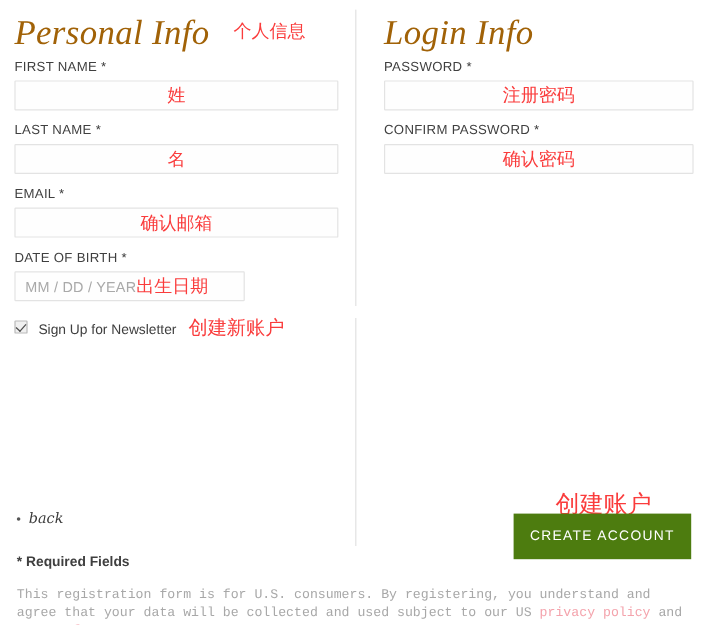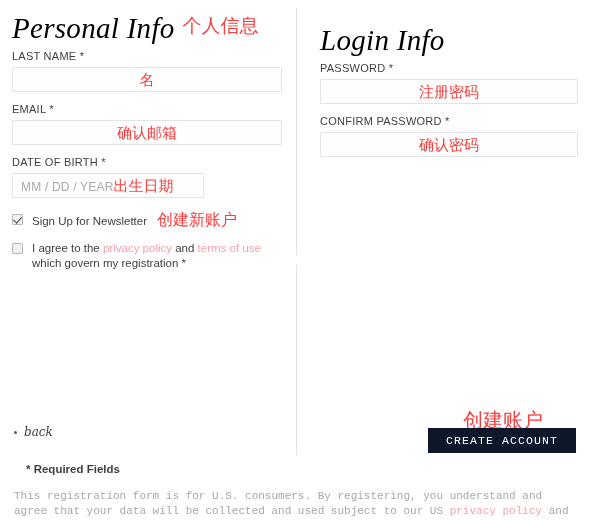--- a/index.html
+++ b/index.html
@@ -17,44 +17,44 @@
     position: absolute;
     left: 296px;
     width: 1px;
     background: #e2e2e2;
   }
   .divider.top    { top: 8px;   height: 247px; }
   .divider.bottom { top: 265px; height: 190px; }
 
   
   .col-left  { position: absolute; left: 12px;  top: 0; width: 270px; }
-  .col-right { position: absolute; left: 320px; top: 12px; width: 258px; }
+  .col-right { position: absolute; left: 320px; top: 0; width: 258px; }
 
   
   .sec-head {
     position: relative;
     height: 50px;
     padding-top: 12px;
     white-space: nowrap;
   }
   .sec-title {
     font-family: "Liberation Serif", "DejaVu Serif", serif;
     font-style: italic;
     font-size: 29px;
-    color: #000000;
+    color: #a16207;
     letter-spacing: .3px;
     text-align: right;
   }
   .cn-note {
     color: #fa3c3c;
     font-family: "DejaVu Sans", sans-serif;
     font-size: 15px;
     white-space: nowrap;
   }
-  .sec-head .cn-note { margin-left: 8px; vertical-align: 6px; font-size: 19px; }
+  .sec-head .cn-note { margin-left: 20px; vertical-align: 6px; font-size: 15px; }
 
   
   .field { margin-bottom: 11px; position: relative; }
   .flabel {
     display: block;
     font-size: 11px;
     color: #3f3f3f;
     letter-spacing: .25px;
     margin-bottom: 4px;
     line-height: 13px;
@@ -153,35 +153,35 @@
     position: absolute;
     left: 463px; top: 407px;
     color: #fa3c3c;
     font-family: Liberation Sans, sans-serif;
     font-size: 20px;
     white-space: nowrap;
   }
   .cta-btn {
     position: absolute;
     left: 428px; top: 428px;
-    width: 148px; height: 25px;
-    background: #0f172a;
+    width: 148px; height: 38px;
+    background: #4d7c0f;
     border: none;
     color: #ffffff;
     font-size: 11.5px;
     letter-spacing: 1.1px;
-    font-family: Liberation Mono, monospace;
+    font-family: Liberation Sans, sans-serif;
     cursor: pointer;
     padding: 0;
   }
 
   
   .req {
     position: absolute;
-    left: 26px; top: 463px;
+    left: 14px; top: 463px;
     font-size: 11.5px;
     color: #3f3f3f;
     font-weight: bold;
   }
   .legal {
     position: absolute;
     left: 14px; top: 489px;
     width: 560px;
     font-size: 11px;
     color: #a8a8a8;
@@ -197,20 +197,26 @@
 
   <div class="divider top"></div>
   <div class="divider bottom"></div>
 
   <div class="col-left">
 
     <div class="sec-head">
       <span class="sec-title">Personal Info</span><span class="cn-note">个人信息</span>
     </div>
 
+    <div class="field">
+      <span class="flabel">FIRST NAME *</span>
+      <div class="inp">
+        <span class="inp-val">姓</span>
+      </div>
+    </div>
 
     <div class="field">
       <span class="flabel">LAST NAME *</span>
       <div class="inp">
         <span class="inp-val">名</span>
       </div>
     </div>
 
     <div class="field">
       <span class="flabel">EMAIL *</span>
@@ -231,27 +237,20 @@
 
     <div class="check-block">
 
       <div class="check-row newsletter-row">
         <span class="cb checked"></span>
         <span class="cb-text">
           <span>Sign Up for Newsletter</span><span class="cn-note">创建新账户</span>
         </span>
       </div>
 
-      <div class="check-row">
-        <span class="cb"></span>
-        <span class="cb-text">
-          <span>I agree to the </span><span class="lnk">privacy policy</span><span> and </span><span class="lnk">terms of use</span><br>
-          <span>which govern my registration *</span>
-        </span>
-      </div>
 
     </div>
   </div>
 
 
   <div class="col-right">
 
     <div class="sec-head">
       <span class="sec-title">Login Info</span>
     </div>

